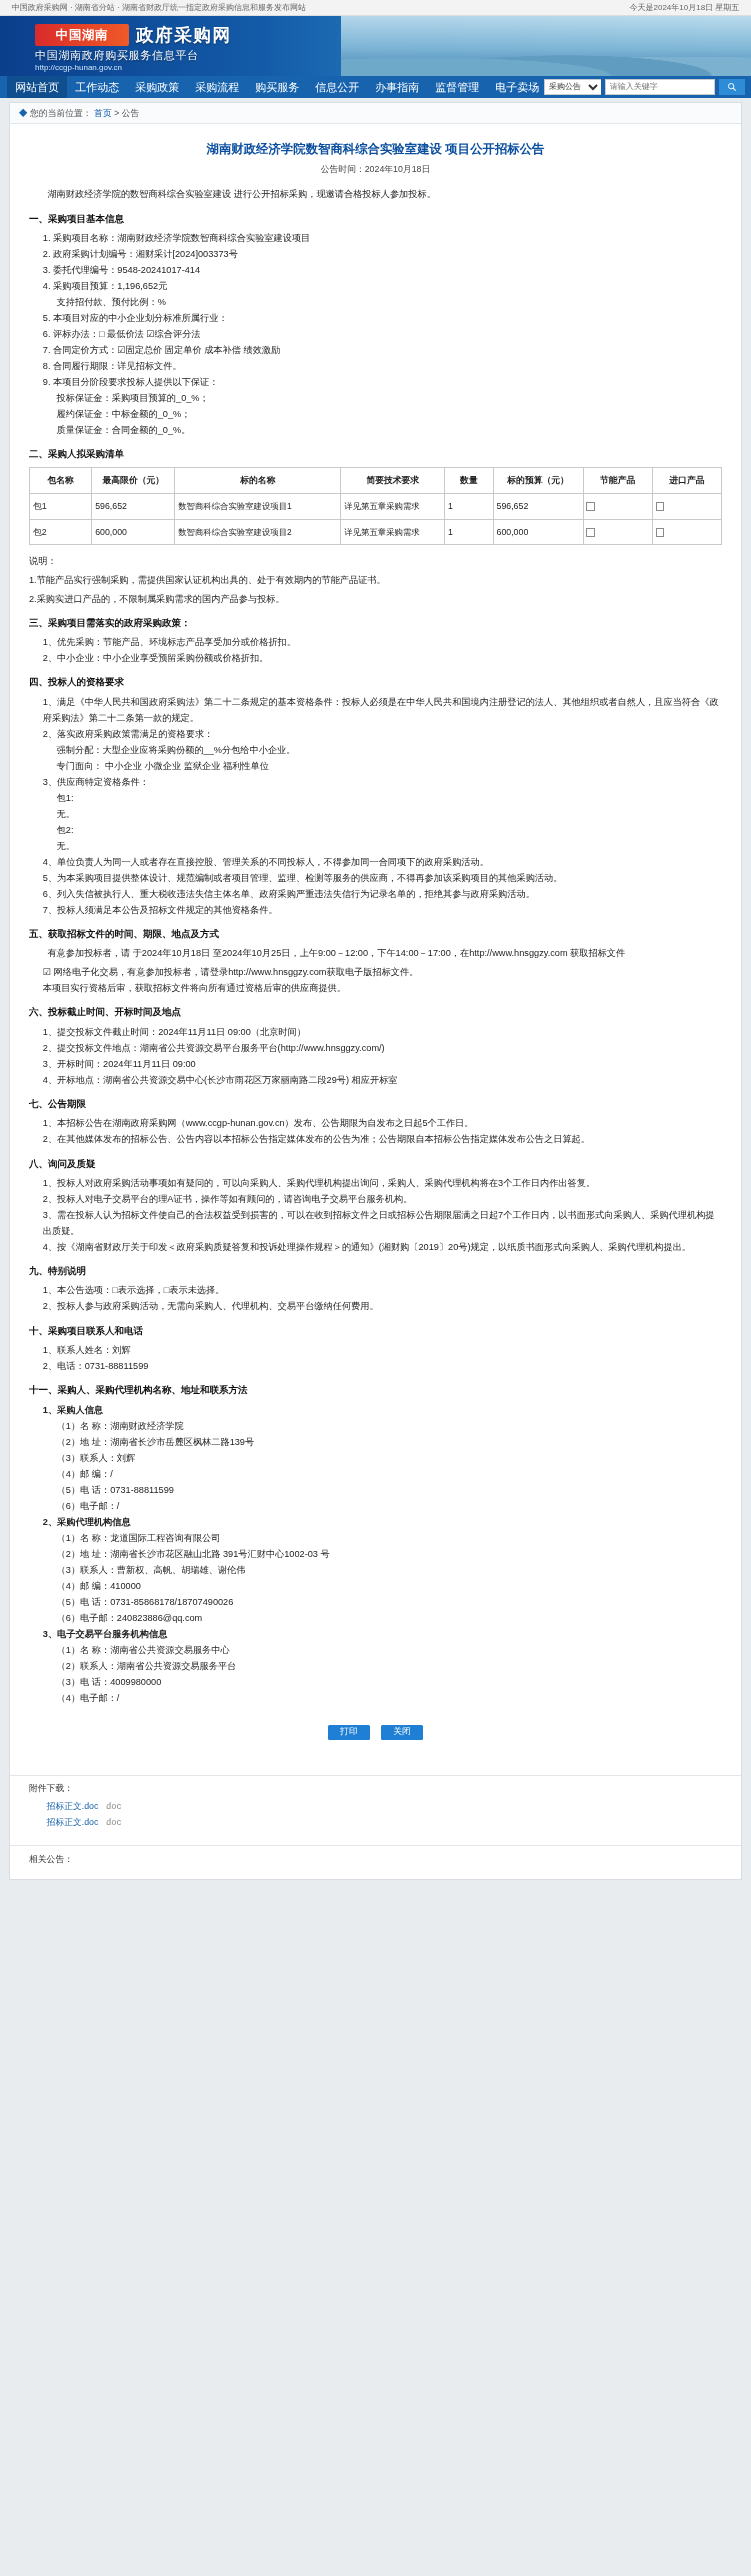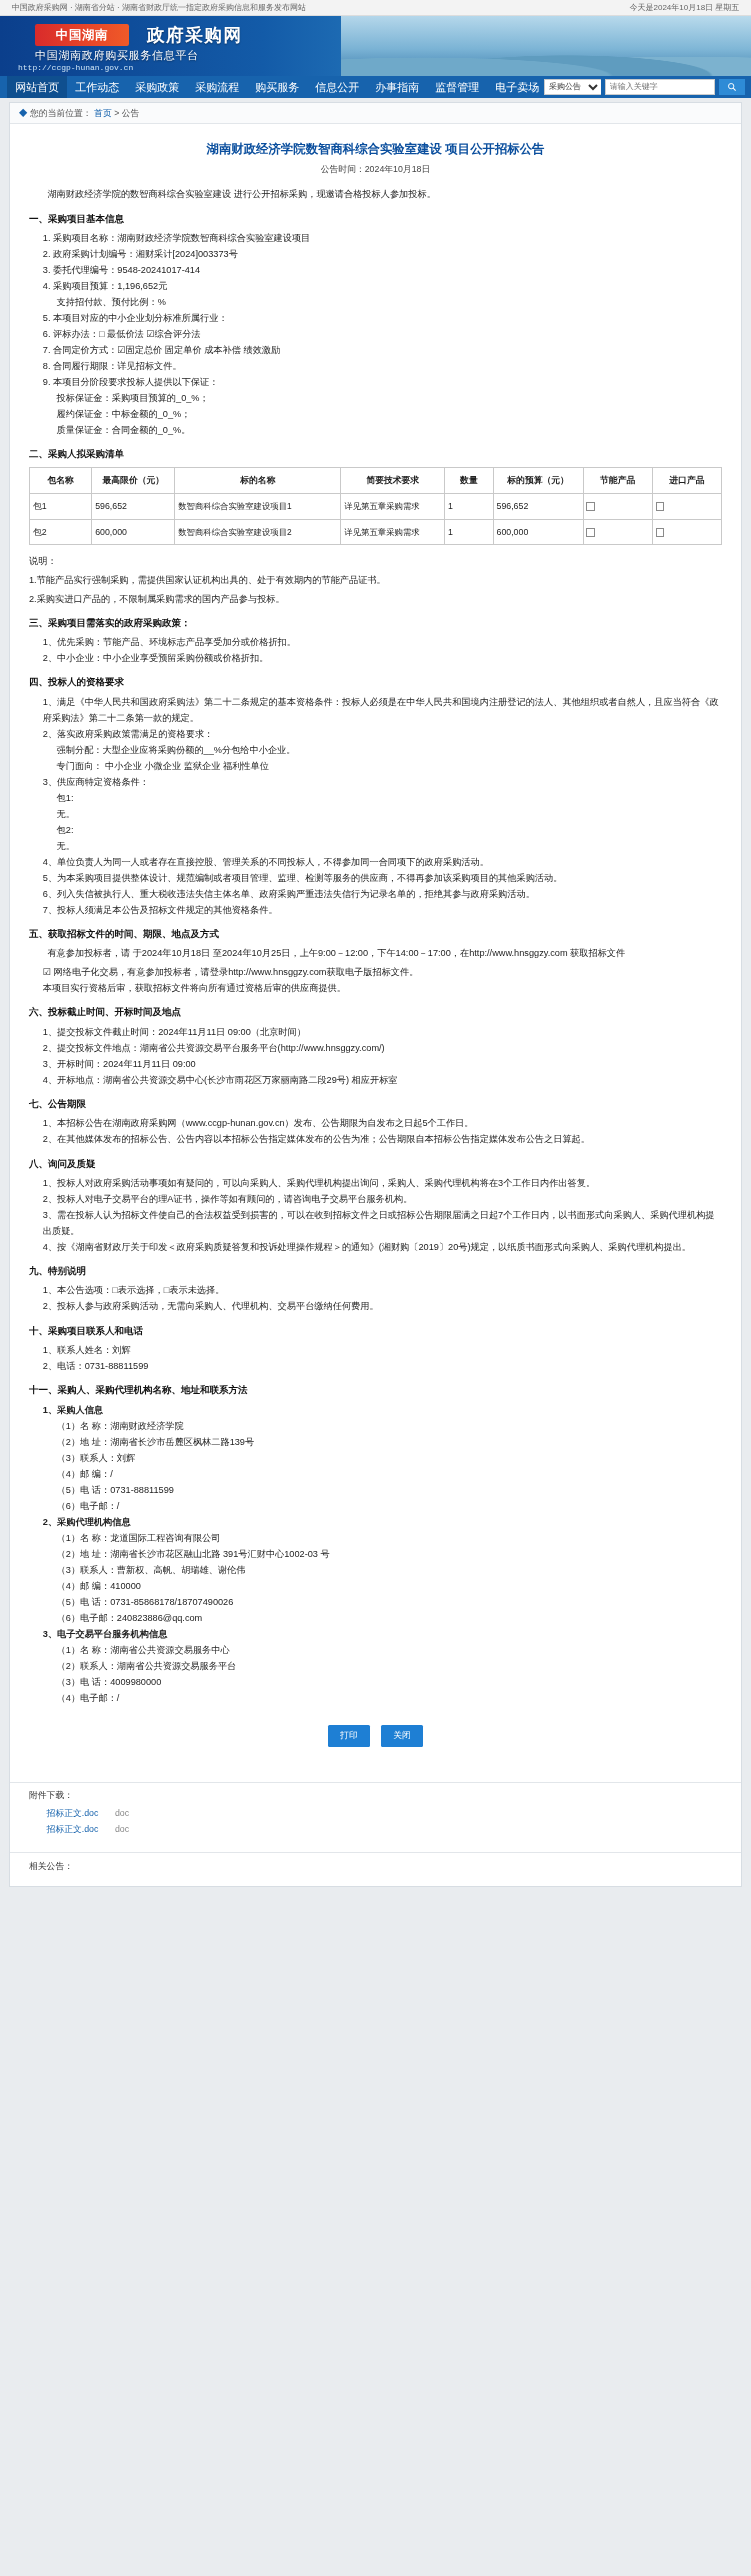--- a/index.html
+++ b/index.html
@@ -39,21 +39,21 @@
     opacity:.95;
   }
   .banner .hills {
     position:absolute; right:0; bottom:0; width:410px; height:32px;
     background: radial-gradient(ellipse at 20% 100%, #6fa9c9 0 40%, transparent 41%),
                 radial-gradient(ellipse at 55% 100%, #5f9cbf 0 45%, transparent 46%),
                 radial-gradient(ellipse at 85% 100%, #7cb2cf 0 42%, transparent 43%);
   }
   .banner .logo {
     position:absolute; left:35px; top:7.3px; z-index:3;
-    display:flex; align-items:center; gap:18px;
+    display:flex; align-items:center; gap:7px;
   }
   .banner .logo .mark {
     width: 94px; height: 22px;
     background: linear-gradient(90deg,#d92b2b,#f05a28);
     border-radius:2.2px;
     color:#fff; font-size:12.4px; font-weight:bold;
     display:flex; align-items:center; justify-content:center;
     letter-spacing: 0.7px;
     font-family:"Liberation Serif", serif;
   }
@@ -61,22 +61,22 @@
     color:#fff; font-size:17.6px; font-weight:bold; letter-spacing:1.5px;
     font-family:Liberation Mono, monospace;
     text-shadow: 0 0.7px 1.5px rgba(0,0,0,.4);
   }
   .banner .sub {
     position:absolute; left:35px; top:32px; z-index:3;
     color:#fff; font-size:11px; letter-spacing:0.7px;
     text-shadow: 0 0.7px 1.5px rgba(0,0,0,.4);
   }
   .banner .url {
-    position:absolute; left:18px; top:47px; z-index:3;
-    color:#cfe6f7; font-size:8px;font-family:Liberation Mono, monospace;
+    position:absolute; left:35px; top:47px; z-index:3;
+    color:#cfe6f7; font-size:8px;
   }
 
   
   .nav {
     background: #1763ad;
     height: 22px;
     display:flex; align-items:center;
     padding: 0 7.3px;
     color:#fff;
     position: relative;
@@ -152,34 +152,34 @@
   }
   table.pkg th { background:#fff; font-weight:bold; }
   table.pkg td.small { font-size: 8.4px; }
   .cb {
     display:inline-block; width:8.8px; height:8.8px;
     border:0.7px solid #8a8a8a; background:#fff; vertical-align:middle;
   }
 
   .btnrow { text-align:center; margin: 19px 0 4.4px; }
   .btnrow button {
-    width: 42px; height: 22px; font-size: 8.8px; color:#fff;
+    width: 42px; height: 15px; font-size: 8.8px; color:#fff;
     border: none; border-radius:1.5px; margin: 0 4.4px; cursor:pointer;
     font-family:"Liberation Sans", sans-serif;
   }
   .btn-print { background:#1e7fd4; }
   .btn-close { background:#1e7fd4; }
 
   .attach {
     border-top: 0.7px solid #e2e6ea;
     margin-top: 8.8px; padding: 7.3px 19px 11.7px;
   }
   .attach .hd { font-size:8.8px; color:#333; margin-bottom:5.9px; }
   .attach .file { font-size:8.8px; color:#1763ad; margin: 4.4px 0 4.4px 17.6px; }
-  .attach .file .sz { color:#888; margin-left:14px; }
+  .attach .file .sz { color:#888; margin-left:5px;font-family:Liberation Mono, monospace; }
   .related {
     border-top: 0.7px solid #e2e6ea;
     padding: 7.3px 19px 13px; font-size:8.8px; color:#333;
   }
 </style>
 </head>
 <body>
 
 <div class="topstrip">
   <div class="left"><span>中国政府采购网 · 湖南省分站 · 湖南省财政厅统一指定政府采购信息和服务发布网站</span></div>

